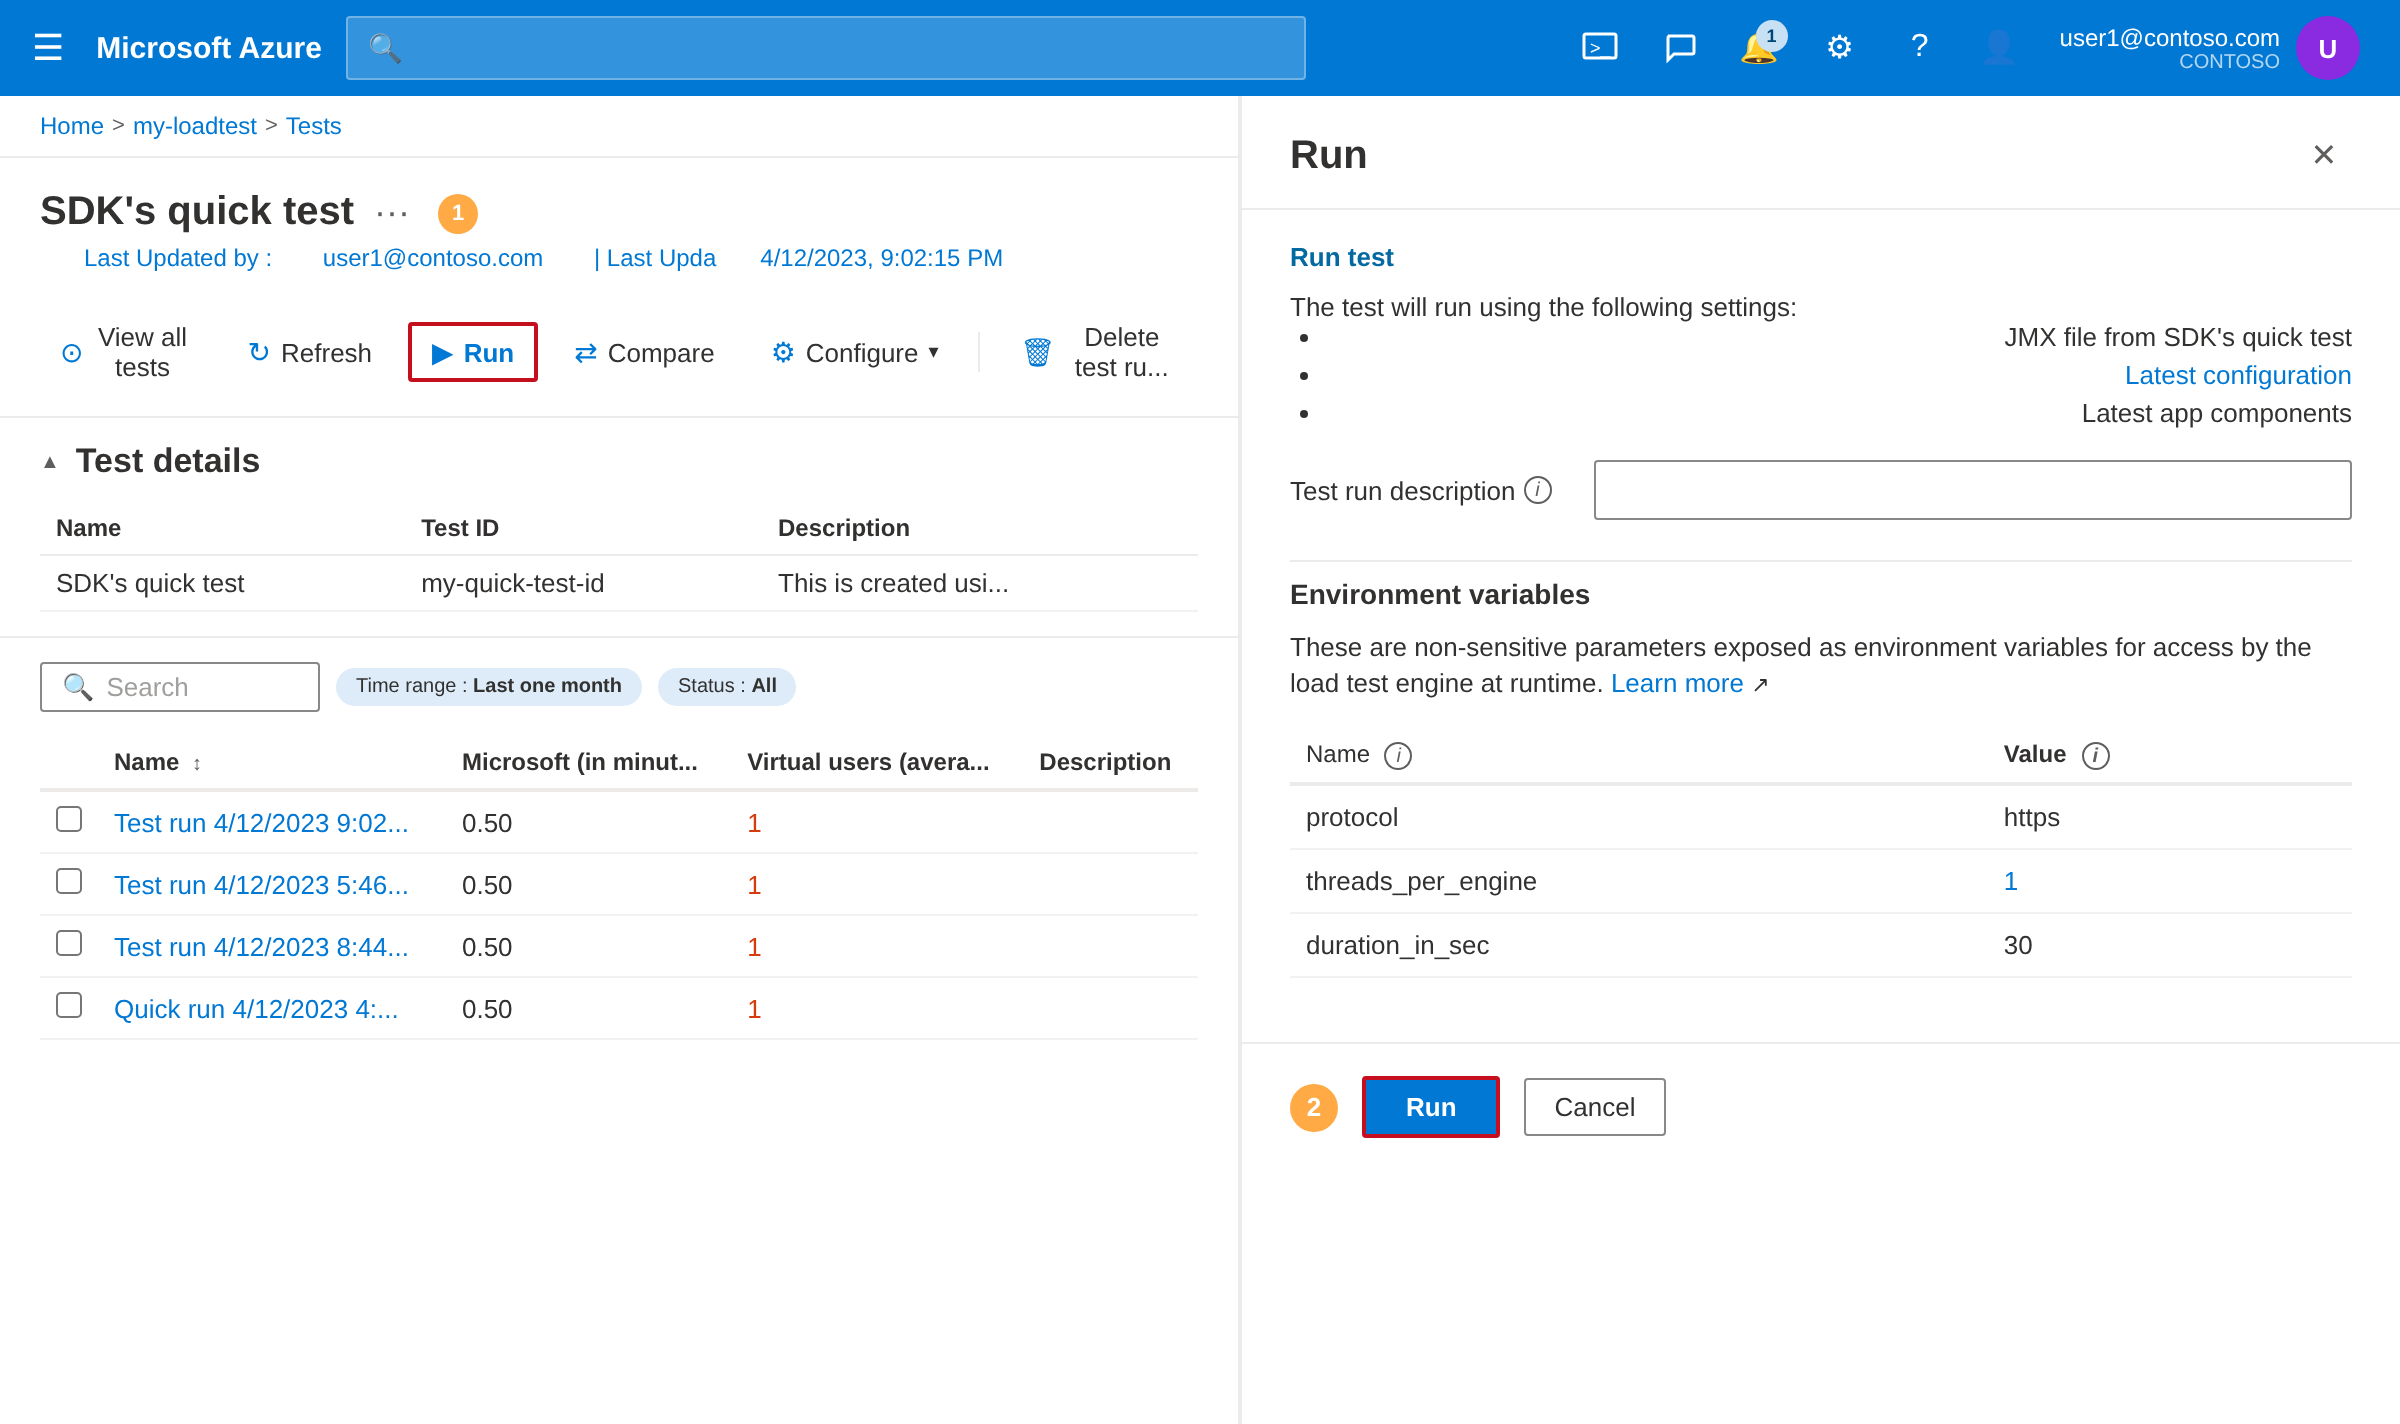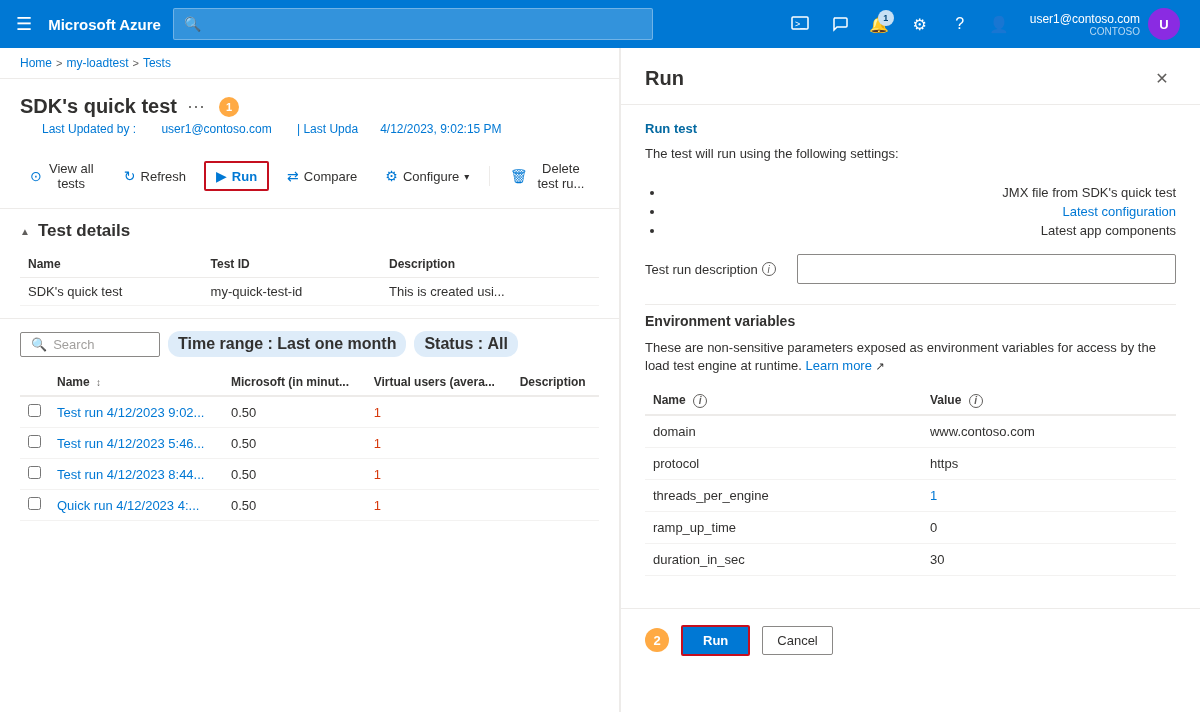--- a/index.html
+++ b/index.html
@@ -264,24 +264,23 @@
       font-size: 13px;
       width: 100%;
       color: #323130;
     }
     .search-box input::placeholder { color: #a19f9d; }
     .filter-pill {
       background: #deecf9;
       color: #323130;
       padding: 4px 10px;
       border-radius: 12px;
-      font-size: 16px;
+      font-size: 10px;
       cursor: pointer;
       white-space: nowrap;
-      font-weight: bold;
     }
     .filter-pill strong { color: #323130; }
 
     
     .run-table {
       width: 100%;
       border-collapse: collapse;
     }
     .run-table th {
       text-align: left;
@@ -338,21 +337,21 @@
     }
     .drawer-section-title {
       font-size: 13px;
       font-weight: 700;
       margin-bottom: 10px;
       color: #0369a1;
     }
     .drawer-desc {
       font-size: 13px;
       color: #323130;
-      margin-bottom: 24px;
+      margin-bottom: 0;
     }
     .bullet-list {
       list-style: disc;
       padding-left: 20px;
       margin-bottom: 16px;
       text-align: right;
     }
     .bullet-list li {
       font-size: 13px;
       color: #323130;
@@ -659,46 +658,38 @@
       <div class="env-section-title">Environment variables</div>
       <div class="env-desc">
         <span>These are non-sensitive parameters exposed as environment variables for access by the load test engine at runtime.</span>
         <a href="#">Learn more</a>
         <span style="font-size:11px;">↗</span>
       </div>
 
       <table style="width:100%;border-collapse:collapse;margin-bottom:16px;">
         <thead>
           <tr style="border-bottom:2px solid #edebe9;">
-            <th style="text-align:left;padding:6px 8px;font-size:12px;font-weight:700;">
+            <th style="text-align:left;padding:6px 8px;font-size:12px;font-weight:400;">
               <span>Name</span>
               <span class="info-icon" style="margin-left:4px;">i</span>
             </th>
             <th style="text-align:left;padding:6px 8px;font-size:12px;font-weight:600;">
               <span>Value</span>
               <span class="info-icon" style="margin-left:4px;">i</span>
             </th>
           </tr>
         </thead>
         <tbody>
           <tr style="border-bottom:1px solid #f3f2f1;">
-            <td style="padding:8px 8px;font-size:13px;">domain</td>
-            <td style="padding:8px 8px;font-size:13px;">www.contoso.com</td>
-          </tr>
-          <tr style="border-bottom:1px solid #f3f2f1;">
             <td style="padding:8px 8px;font-size:13px;">protocol</td>
             <td style="padding:8px 8px;font-size:13px;">https</td>
           </tr>
           <tr style="border-bottom:1px solid #f3f2f1;">
             <td style="padding:8px 8px;font-size:13px;">threads_per_engine</td>
             <td style="padding:8px 8px;font-size:13px;color:#0078d4;">1</td>
-          </tr>
-          <tr style="border-bottom:1px solid #f3f2f1;">
-            <td style="padding:8px 8px;font-size:13px;">ramp_up_time</td>
-            <td style="padding:8px 8px;font-size:13px;">0</td>
           </tr>
           <tr style="border-bottom:1px solid #f3f2f1;">
             <td style="padding:8px 8px;font-size:13px;">duration_in_sec</td>
             <td style="padding:8px 8px;font-size:13px;">30</td>
           </tr>
         </tbody>
       </table>
 
     </div>
 

